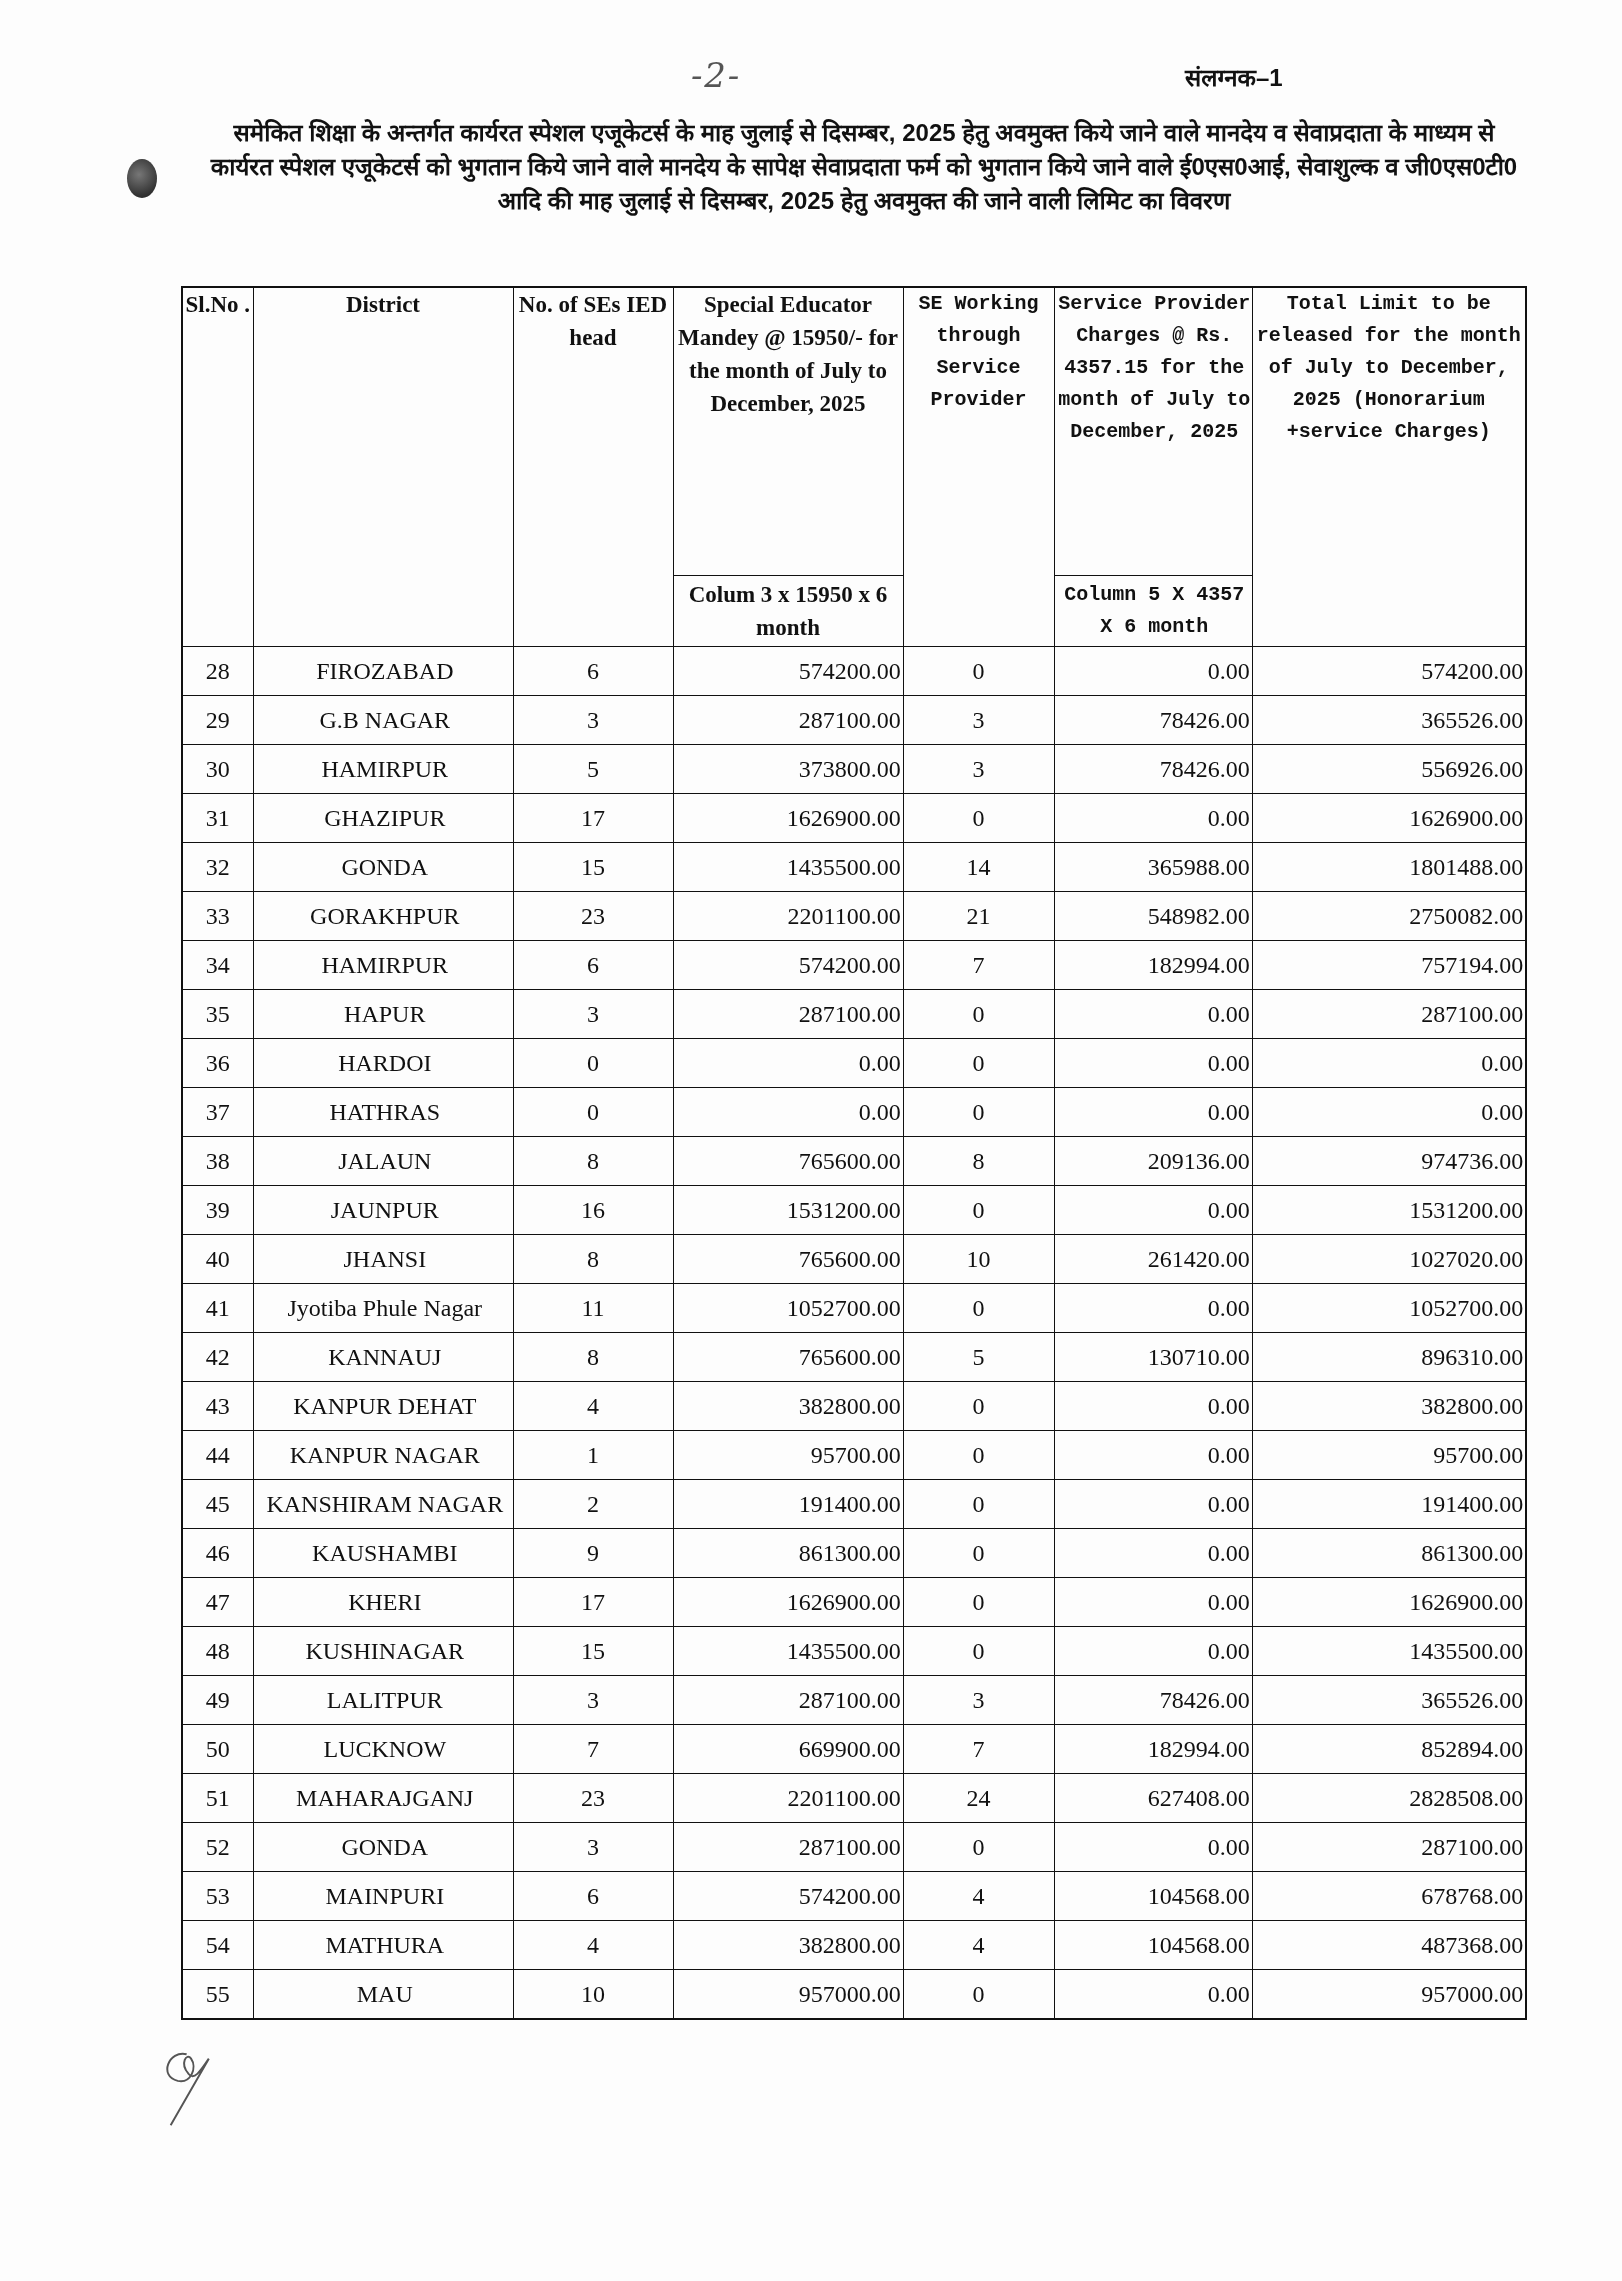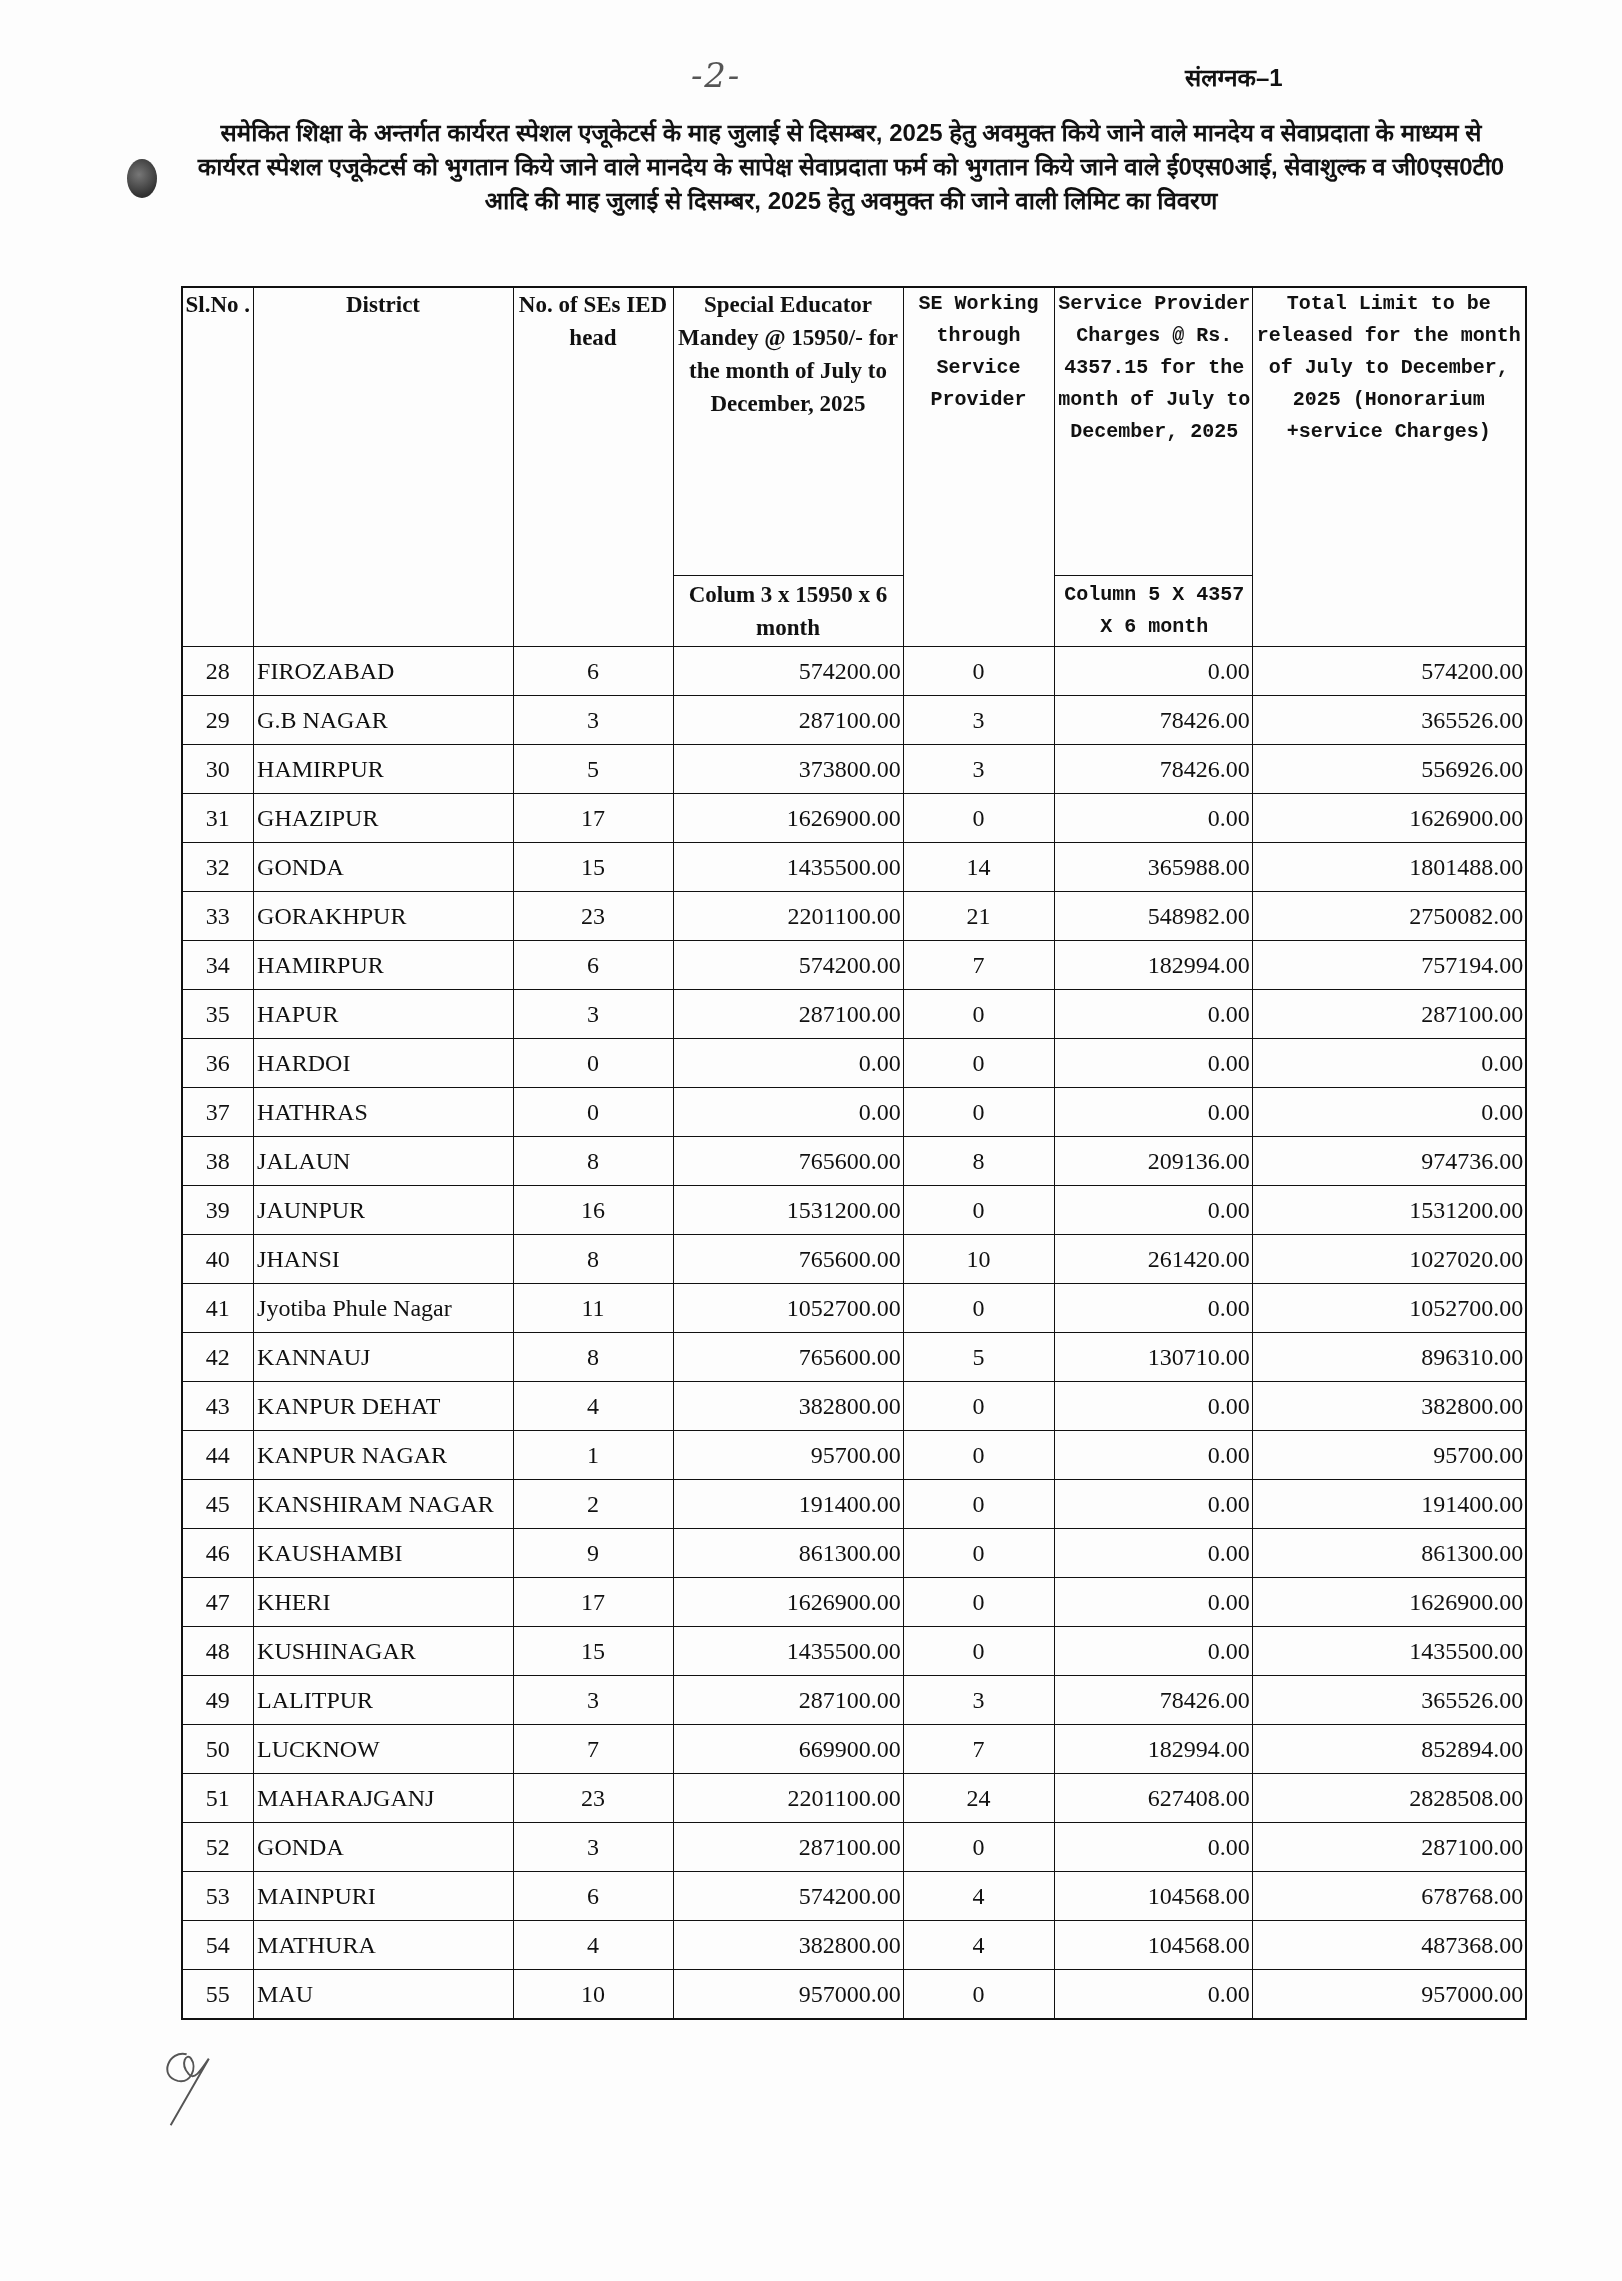--- a/index.html
+++ b/index.html
@@ -13,38 +13,38 @@
     }
     .annexure {
       position: absolute; left: 1185px; top: 60px; font-size: 24px; font-weight: bold;
       font-family: "Liberation Sans", sans-serif;
     }
     .hole-punch {
       position: absolute; left: 127px; top: 159px; width: 30px; height: 39px; border-radius: 50%;
       background: radial-gradient(circle at 40% 40%, #777 0%, #333 70%, #222 100%);
     }
     .title {
-      position: absolute; left: 187px; top: 116px; width: 1328px; text-align: center;
+      position: absolute; left: 200px; top: 116px; width: 1328px; text-align: center;
       font-family: "Liberation Sans", sans-serif; font-size: 24px; font-weight: bold; line-height: 34px;
     }
     table.main {
       position: absolute; left: 181px; top: 274px; border-collapse: collapse;
       border: 2.7px solid #111; table-layout: fixed; margin-top: 12px;
     }
     table.main td, table.main th { border: 1.8px solid #111; padding: 0; }
     th { font-weight: bold; vertical-align: top; }
     .h-serif { font-family: "Liberation Serif", serif; font-size: 23px; line-height: 33px; }
     .h-sans { font-family: Liberation Mono, monospace; font-size: 20px; line-height: 32px; }
     .h-left { text-align: center; padding-left: 2.7px !important; }
     .h-center { text-align: center; }
     tr.hdr-top th { height: 287px; }
     tr.hdr-sub td { height: 70px; vertical-align: middle; font-weight: bold; }
     tr.data td { height: 48px; font-size: 24px; vertical-align: middle; white-space: nowrap; overflow: hidden; }
     td.c-sl, td.c-num, td.c-sp { text-align: center; }
-    td.c-dist { text-align: left; padding-left: 3.6px !important; }
+    td.c-dist { text-align: center; padding-left: 3.6px !important; }
     td.c-amt { text-align: right; padding-right: 1.8px !important; }
     .signature { position: absolute; left: 160px; top: 2045px; width: 71px; height: 85px; }
   </style>
 </head>
 <body>
 
 <div class="page-num">-2-</div>
 <div class="annexure">संलग्नक–1</div>
 <div class="hole-punch"></div>
 <div class="title">समेकित शिक्षा के अन्तर्गत कार्यरत स्पेशल एजूकेटर्स के माह जुलाई से दिसम्बर, 2025 हेतु अवमुक्त किये जाने वाले मानदेय व सेवाप्रदाता के माध्यम से कार्यरत स्पेशल एजूकेटर्स को भुगतान किये जाने वाले मानदेय के सापेक्ष सेवाप्रदाता फर्म को भुगतान किये जाने वाले ई0एस0आई, सेवाशुल्क व जी0एस0टी0 आदि की माह जुलाई से दिसम्बर, 2025 हेतु अवमुक्त की जाने वाली लिमिट का विवरण</div>

